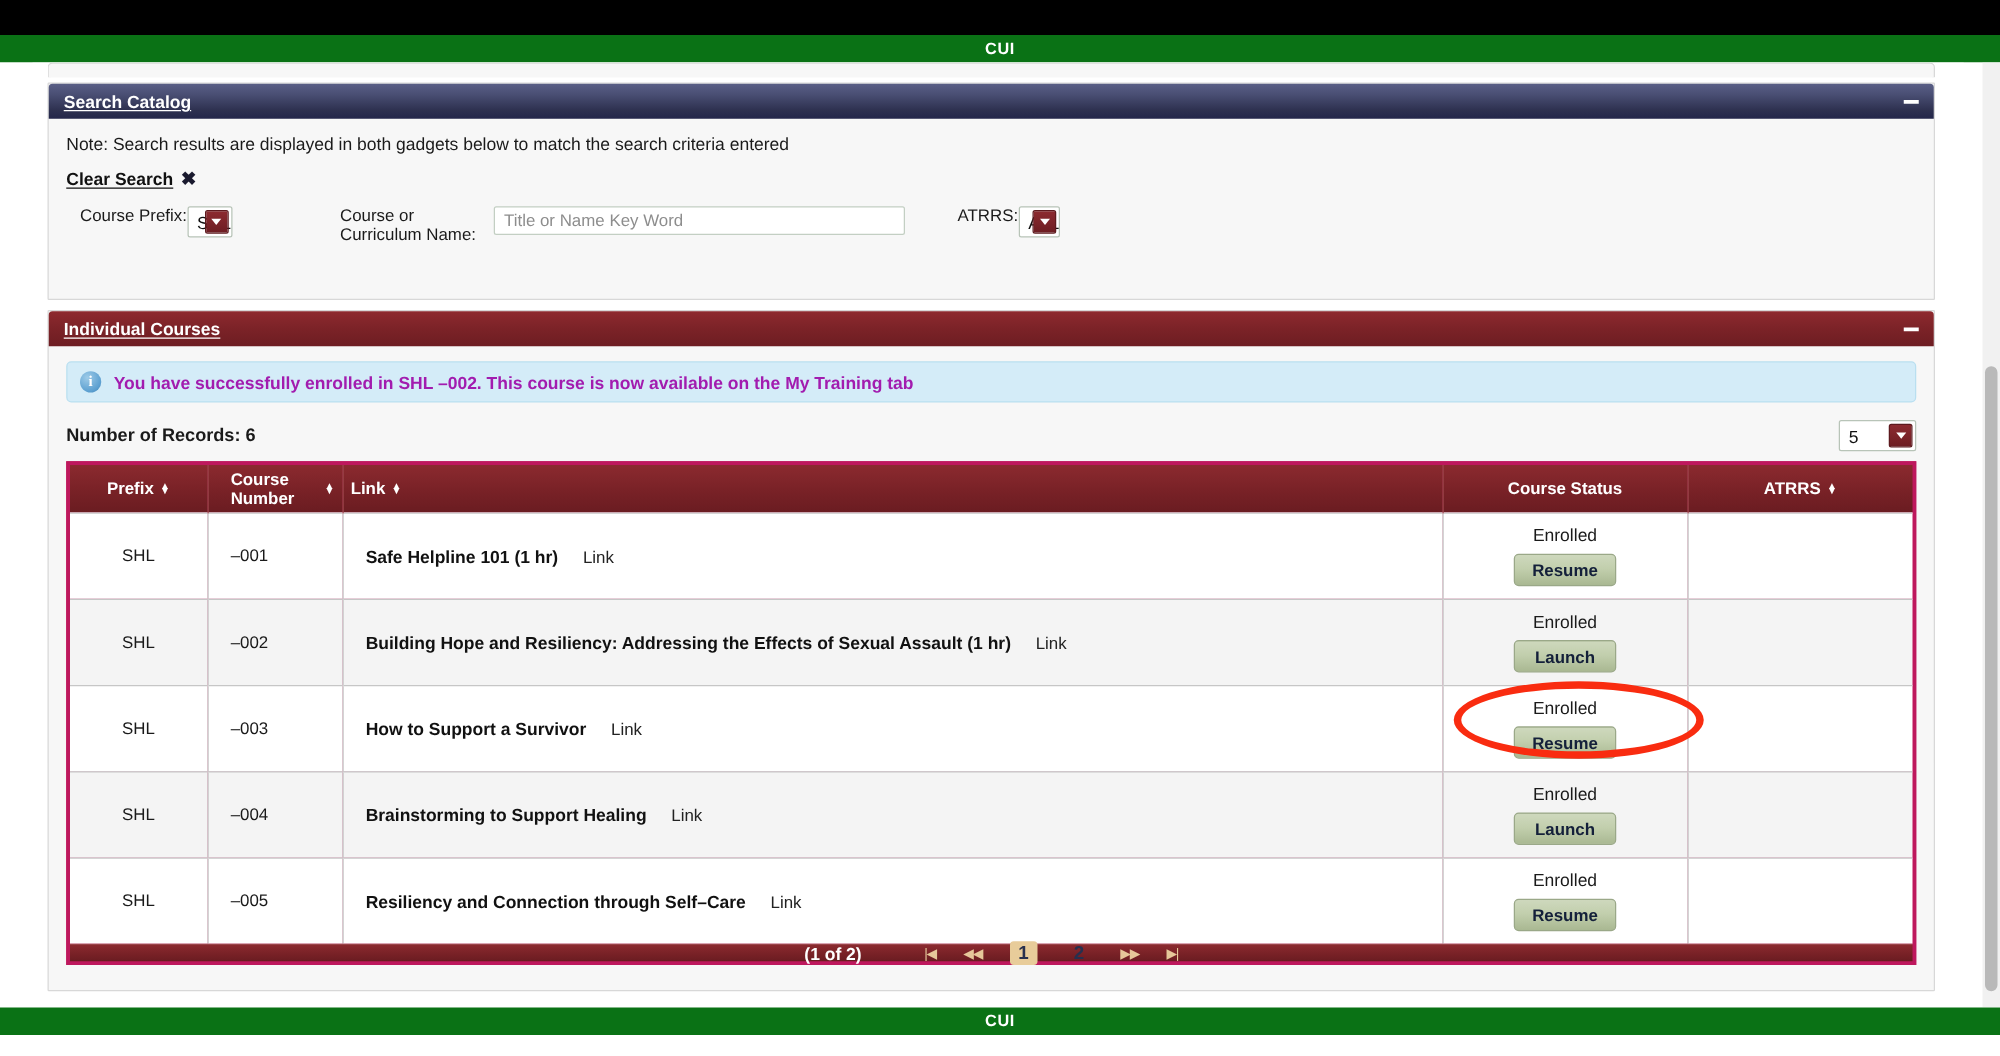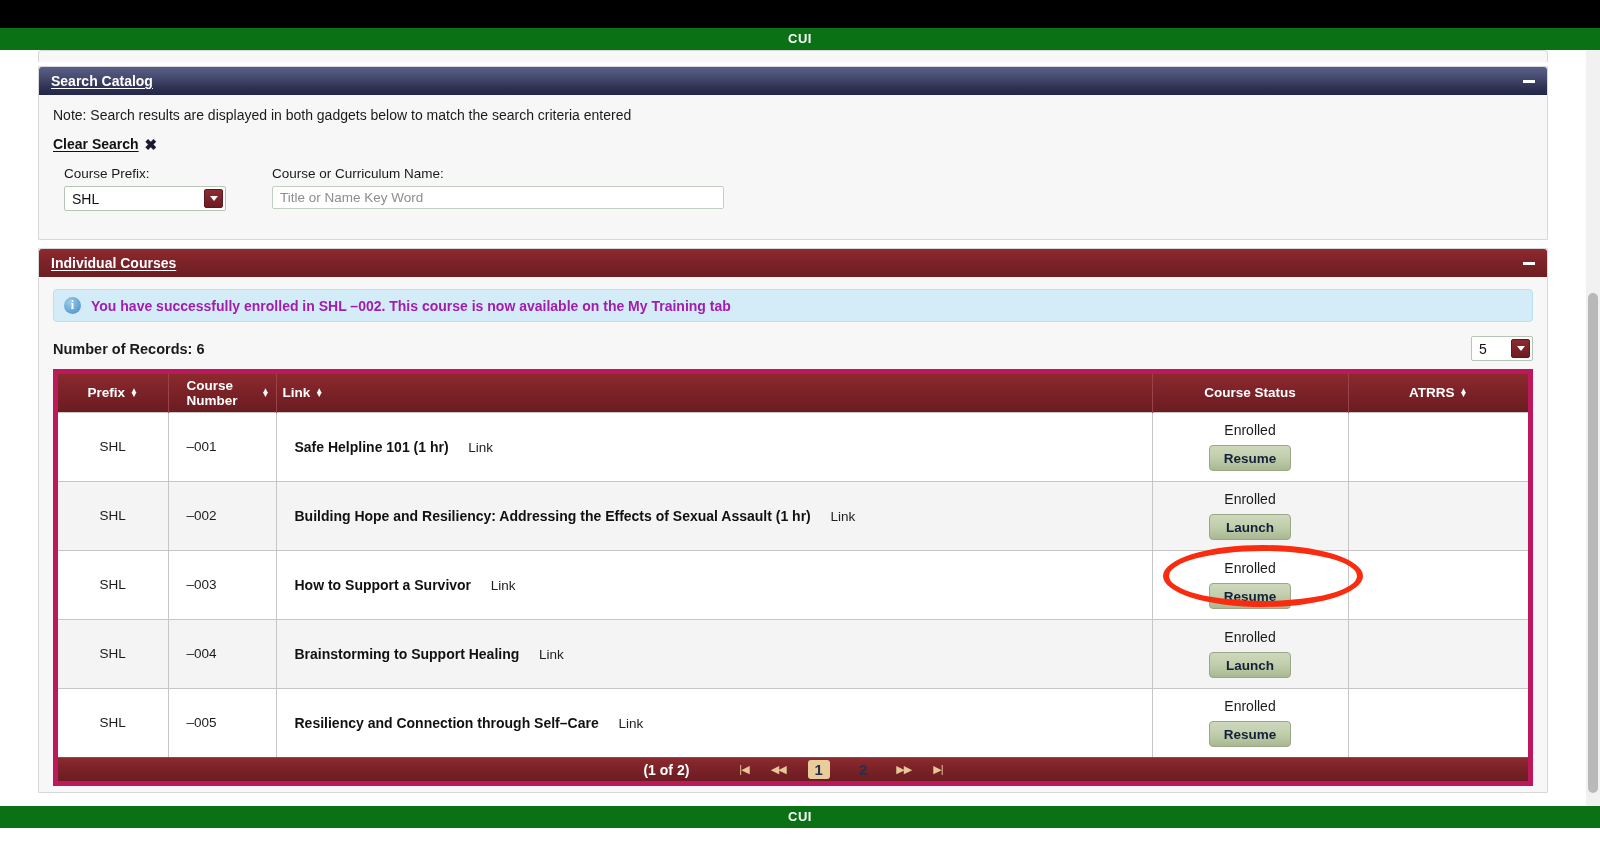--- a/index.html
+++ b/index.html
@@ -150,21 +150,21 @@
     color: #1a1a2e;
     font-weight: bold;
   }
 
   .fields-row {
     display: flex;
     align-items: flex-start;
     gap: 0;
     margin-top: 2px;
   }
-  .field { display: flex; flex-direction: column; }
+  .field { display: flex; flex-direction: row; }
   .field-label {
     font-size: 13.5px;
     color: #1a1a1a;
     margin-bottom: 5px;
   }
   .f-prefix  { width: 162px; margin-left: 11px; }
   .f-number  { width: 325px; margin-left: 48px; }
   .f-name    { width: 452px; margin-left: 46px; }
   .f-atrrs   { width: 155px; margin-left: 42px; }
 
@@ -258,21 +258,21 @@
   .records-count {
     font-size: 14.5px;
     font-weight: bold;
     color: #1a1a1a;
   }
   .page-size-select { width: 62px; }
 
   
   .table-wrap {
     margin: 0 14px;
-    border: 5px solid #be185d;
+    border: 3px solid #be185d;
     background: #be185d;
   }
   table.courses {
     border-collapse: collapse;
     width: 100%;
     table-layout: fixed;
   }
   table.courses thead th {
     background: linear-gradient(to bottom, #8b2a2f 0%, #7a2227 50%, #6a1c21 100%);
     color: #ffffff;
@@ -351,21 +351,21 @@
     font-family: "Liberation Sans", sans-serif;
     background: linear-gradient(to bottom, #ced8bd 0%, #c2cfad 45%, #a9b892 100%);
     border: 1px solid #9aa888;
     border-radius: 4px;
     cursor: pointer;
   }
 
   
   .pager {
     background: linear-gradient(to bottom, #8b2a2f 0%, #7a2227 50%, #6a1c21 100%);
-    height: 24px;
+    height: 14px;
     display: flex;
     align-items: center;
     justify-content: center;
     gap: 22px;
     border-top: 1px solid #9a4449;
   }
   .pager-count {
     color: #ffffff;
     font-size: 14px;
     font-weight: bold;
@@ -438,20 +438,27 @@
                 <span class="select-arrow"></span>
               </div>
             </div>
 
 
             <div class="field f-name">
               <span class="field-label">Course or Curriculum Name:</span>
               <input class="text-input" type="text" placeholder="Title or Name Key Word" style="">
             </div>
 
+            <div class="field f-atrrs">
+              <span class="field-label">ATRRS:</span>
+              <div class="select-wrap">
+                <span class="select-value">ALL</span>
+                <span class="select-arrow"></span>
+              </div>
+            </div>
 
           </div>
         </div>
       </div>
 
       <div class="gadget" id="coursesGadget">
         <div class="gadget-header maroon">
           <span class="gadget-title">Individual Courses</span>
           <span class="collapse-btn"></span>
         </div>

